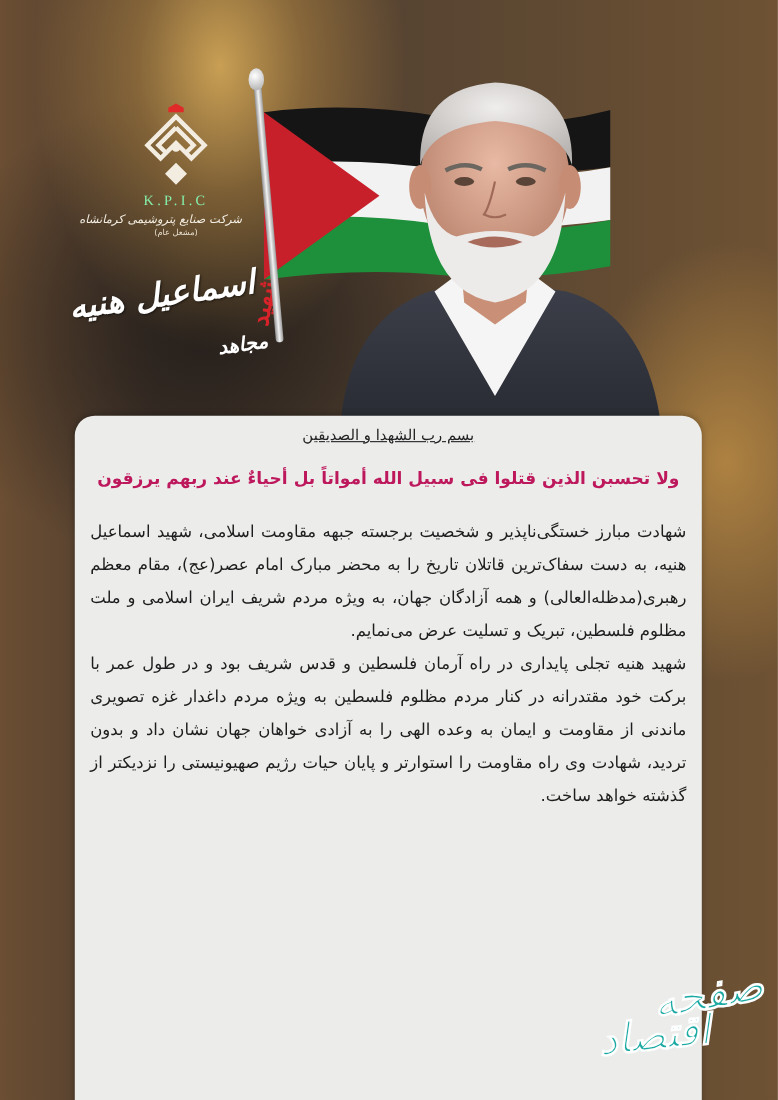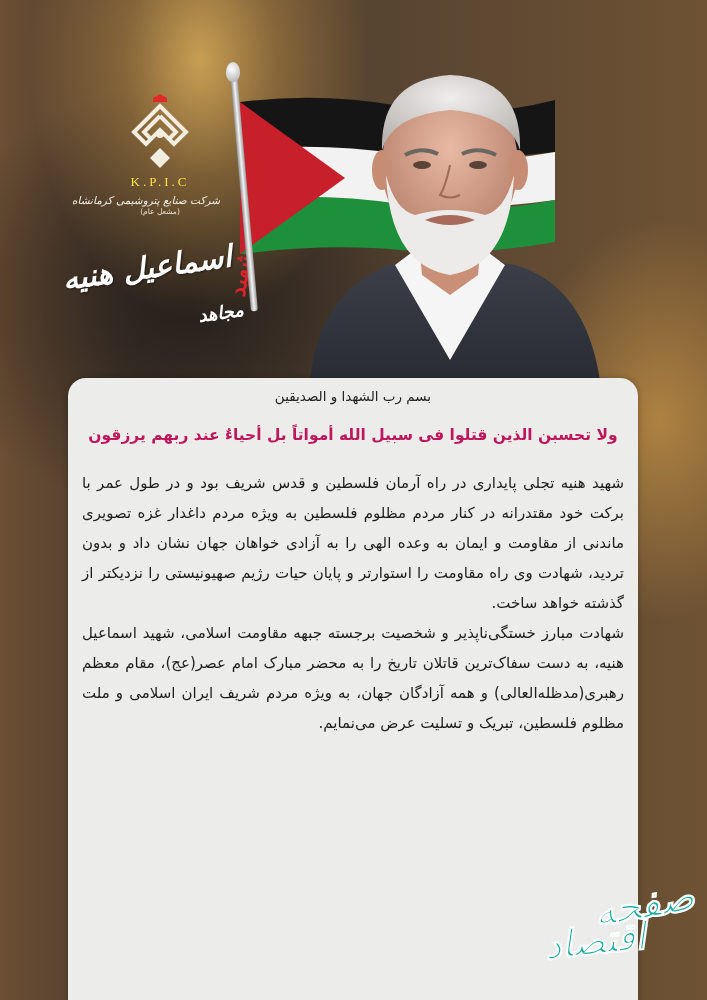--- a/index.html
+++ b/index.html
@@ -16,21 +16,21 @@
       radial-gradient(ellipse 140px 200px at 660px 420px, rgba(196,146,70,0.75) 0%, rgba(0,0,0,0) 100%),
       radial-gradient(ellipse 260px 220px at 190px 300px, rgba(30,26,24,0.85) 0%, rgba(0,0,0,0) 100%),
       linear-gradient(90deg, #6b4e33 0%, #4a3a2e 20%, #5a4632 60%, #6e5233 100%);
   }
   
   .logo {
     position: absolute; left: 100px; top: 92px; width: 120px; text-align: center;
   }
   .logo-mark { width: 80px; height: 80px; margin: 0 auto; display: block; }
   .logo-abbr {
-    color: #fde047; font-family: "Liberation Serif", serif; font-size: 13px;
+    color: #86efac; font-family: "Liberation Serif", serif; font-size: 13px;
     letter-spacing: 3px; margin-top: 2px;
   }
   .logo-name { color: #f4efe4; font-size: 10.5px; direction: rtl; margin-top: 4px; white-space: nowrap; font-style: italic; }
   .logo-sub  { color: #e8e0d0; font-size: 7.5px; direction: rtl; margin-top: 1px; }
   
   .calli {
     position: absolute; left: 58px; top: 250px; width: 210px; height: 100px;
     direction: rtl;
   }
   .calli-name {
@@ -67,21 +67,21 @@
   }
   
   .card {
     position: absolute; left: 68px; top: 378px; width: 570px; height: 640px;
     background: #ecedeb; border-radius: 18px;
     box-shadow: 0 0 6px rgba(0,0,0,0.25);
     direction: rtl; color: #1a1a1a;
   }
   .basmala {
     position: absolute; top: 10px; left: 0; right: 0; text-align: center;
-    font-size: 13.5px; color: #222;
+    font-size: 13.5px; color: #222; text-decoration: underline;
   }
   .verse {
     position: absolute; top: 48px; left: 0; right: 0; text-align: center;
     font-size: 15.5px; font-weight: bold; color: #be185d;
   }
   .body-text {
     position: absolute; top: 90px; left: 14px; right: 14px;
     font-size: 15px; line-height: 30px; text-align: justify; text-align-last: right;
     color: #1d1d1d;
   }
@@ -181,21 +181,21 @@
     <ellipse cx="178" cy="105" rx="9" ry="4" fill="#5a4438"></ellipse>
 
     <path d="M150 105 Q145 128 140 135 Q150 140 160 135" stroke="#a06a58" stroke-width="2" fill="none"></path>
   </svg>
 </div>
 
 <div class="card">
   <div class="basmala">بسم رب الشهدا و الصدیقین</div>
   <div class="verse">ولا تحسبن الذین قتلوا فی سبیل الله أمواتاً بل أحیاءٌ عند ربهم یرزقون</div>
   <div class="body-text">
+    <p>شهادت مبارز خستگی‌ناپذیر و شخصیت برجسته جبهه مقاومت اسلامی، شهید اسماعیل هنیه، به دست سفاک‌ترین قاتلان تاریخ را به محضر مبارک امام عصر(عج)، مقام معظم رهبری(مدظله‌العالی) و همه آزادگان جهان، به ویژه مردم شریف ایران اسلامی و ملت مظلوم فلسطین، تبریک و تسلیت عرض می‌نمایم.</p>
     <p>شهید هنیه تجلی پایداری در راه آرمان فلسطین و قدس شریف بود و در طول عمر با برکت خود مقتدرانه در کنار مردم مظلوم فلسطین به ویژه مردم داغدار غزه تصویری ماندنی از مقاومت و ایمان به وعده الهی را به آزادی خواهان جهان نشان داد و بدون تردید، شهادت وی راه مقاومت را استوارتر و پایان حیات رژیم صهیونیستی را نزدیکتر از گذشته خواهد ساخت.</p>
-    <p>شهادت مبارز خستگی‌ناپذیر و شخصیت برجسته جبهه مقاومت اسلامی، شهید اسماعیل هنیه، به دست سفاک‌ترین قاتلان تاریخ را به محضر مبارک امام عصر(عج)، مقام معظم رهبری(مدظله‌العالی) و همه آزادگان جهان، به ویژه مردم شریف ایران اسلامی و ملت مظلوم فلسطین، تبریک و تسلیت عرض می‌نمایم.</p>
   </div>
 </div>
 
 <div class="watermark">
   <div class="wm-1">صفحه</div>
   <div class="wm-2">اقتصاد</div>
 </div>
 
 </body></html>

